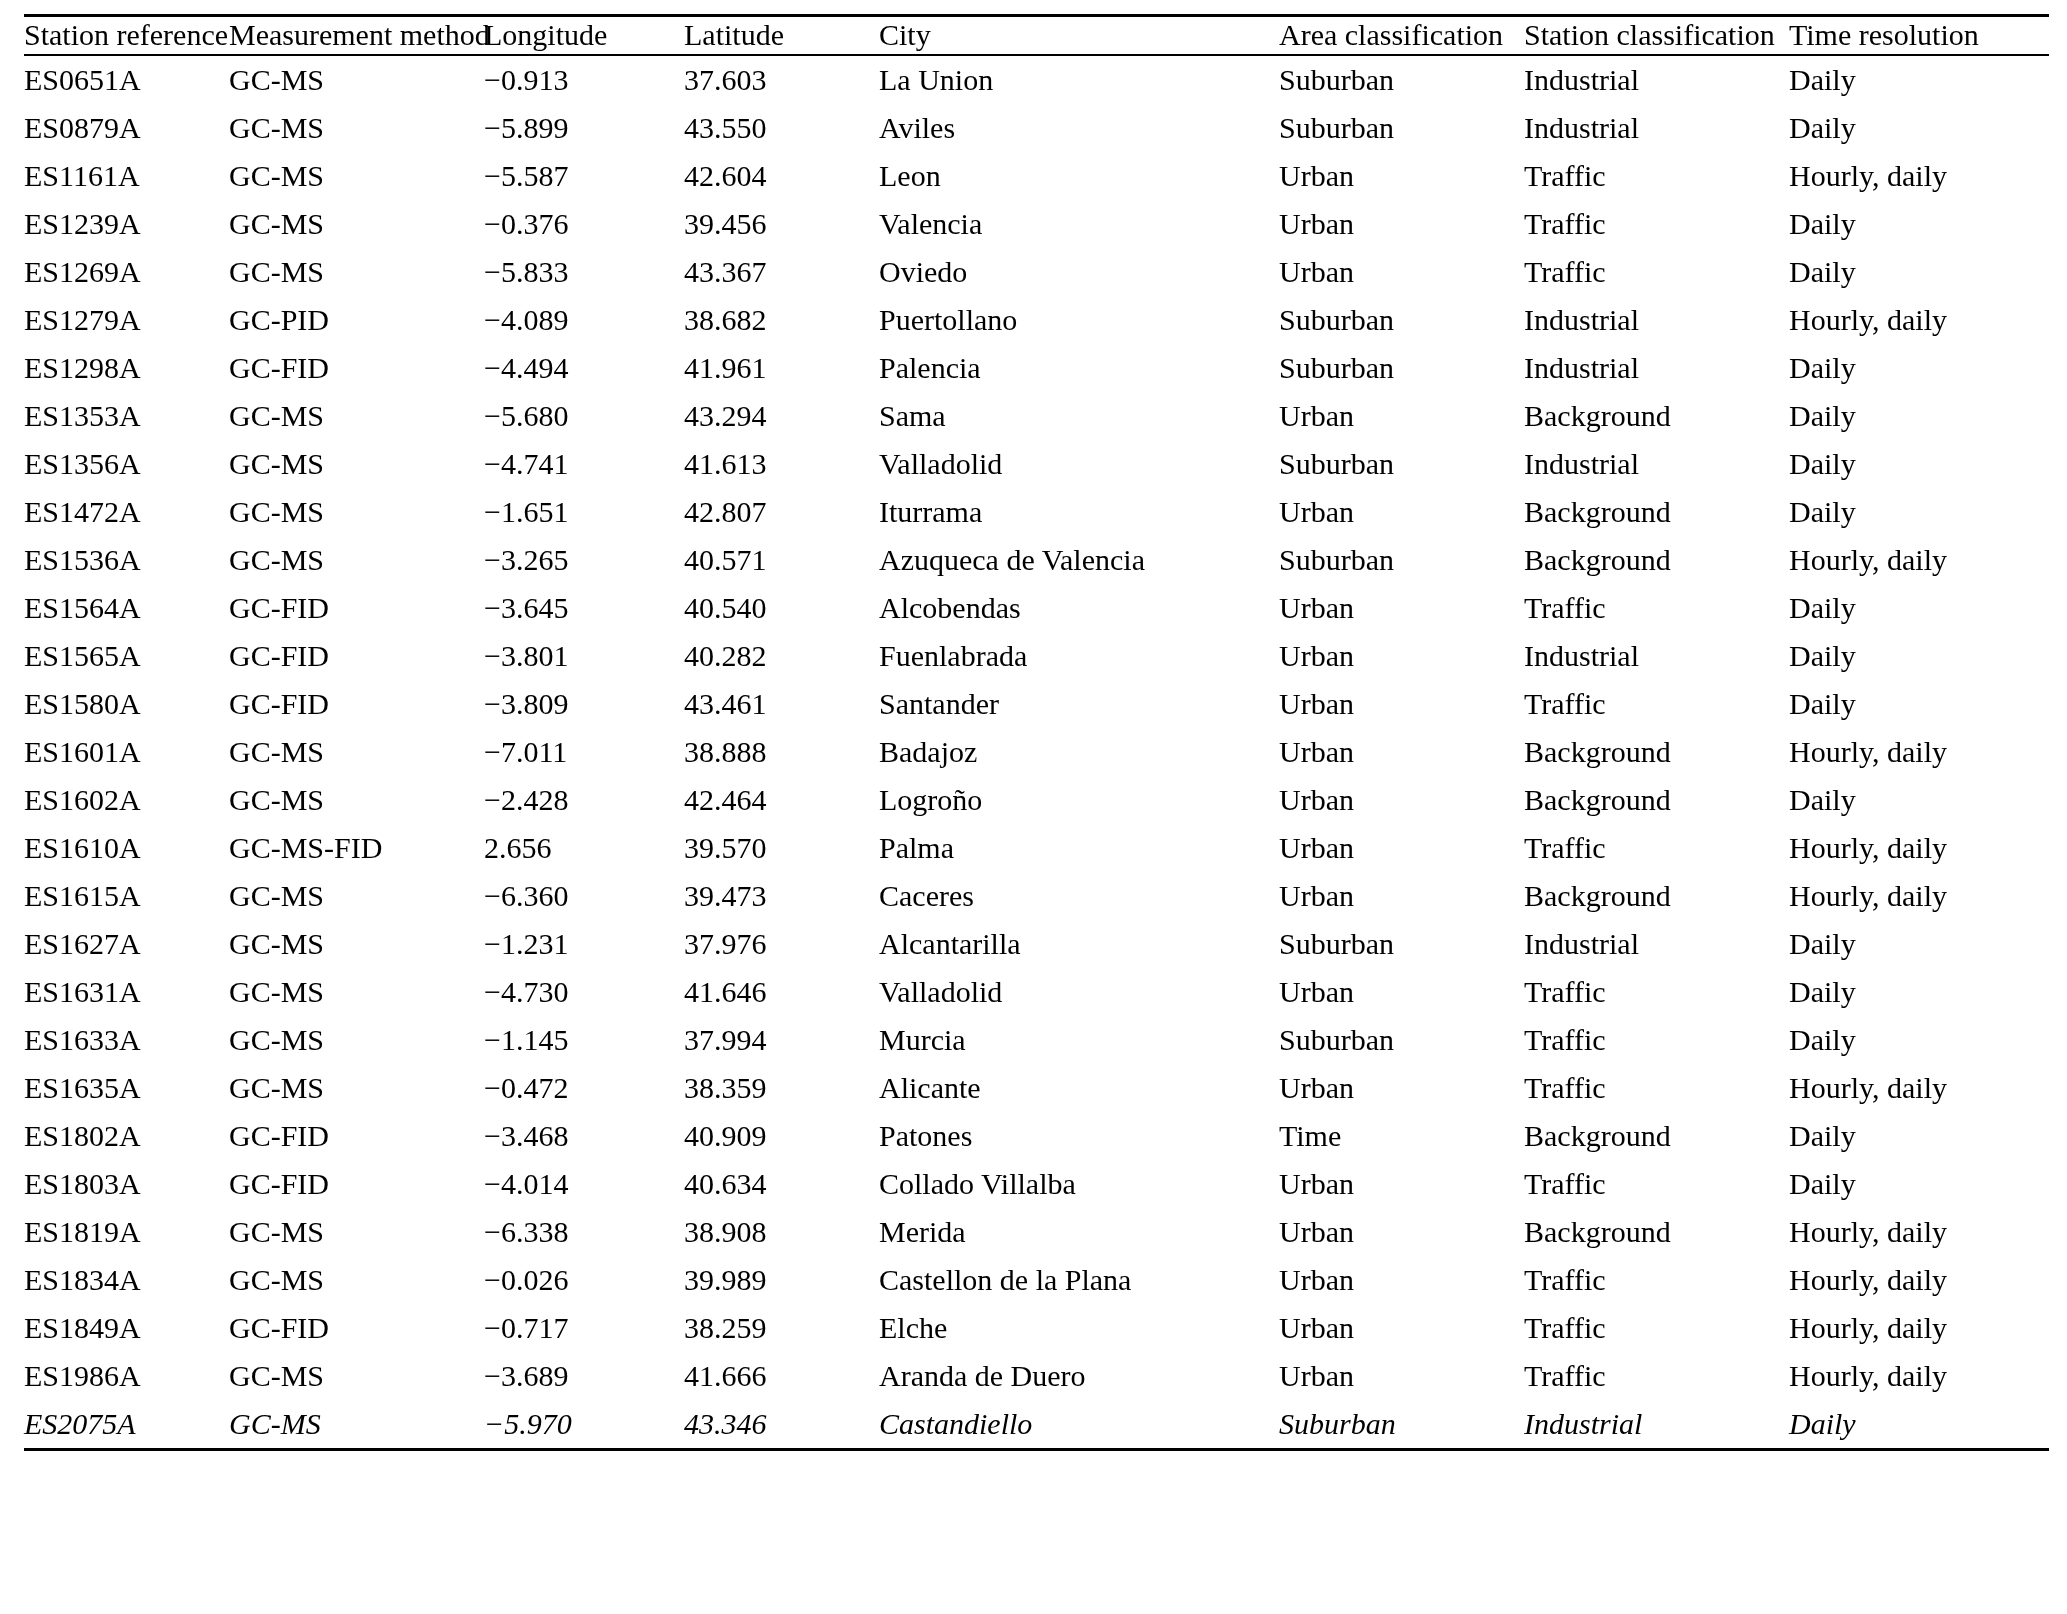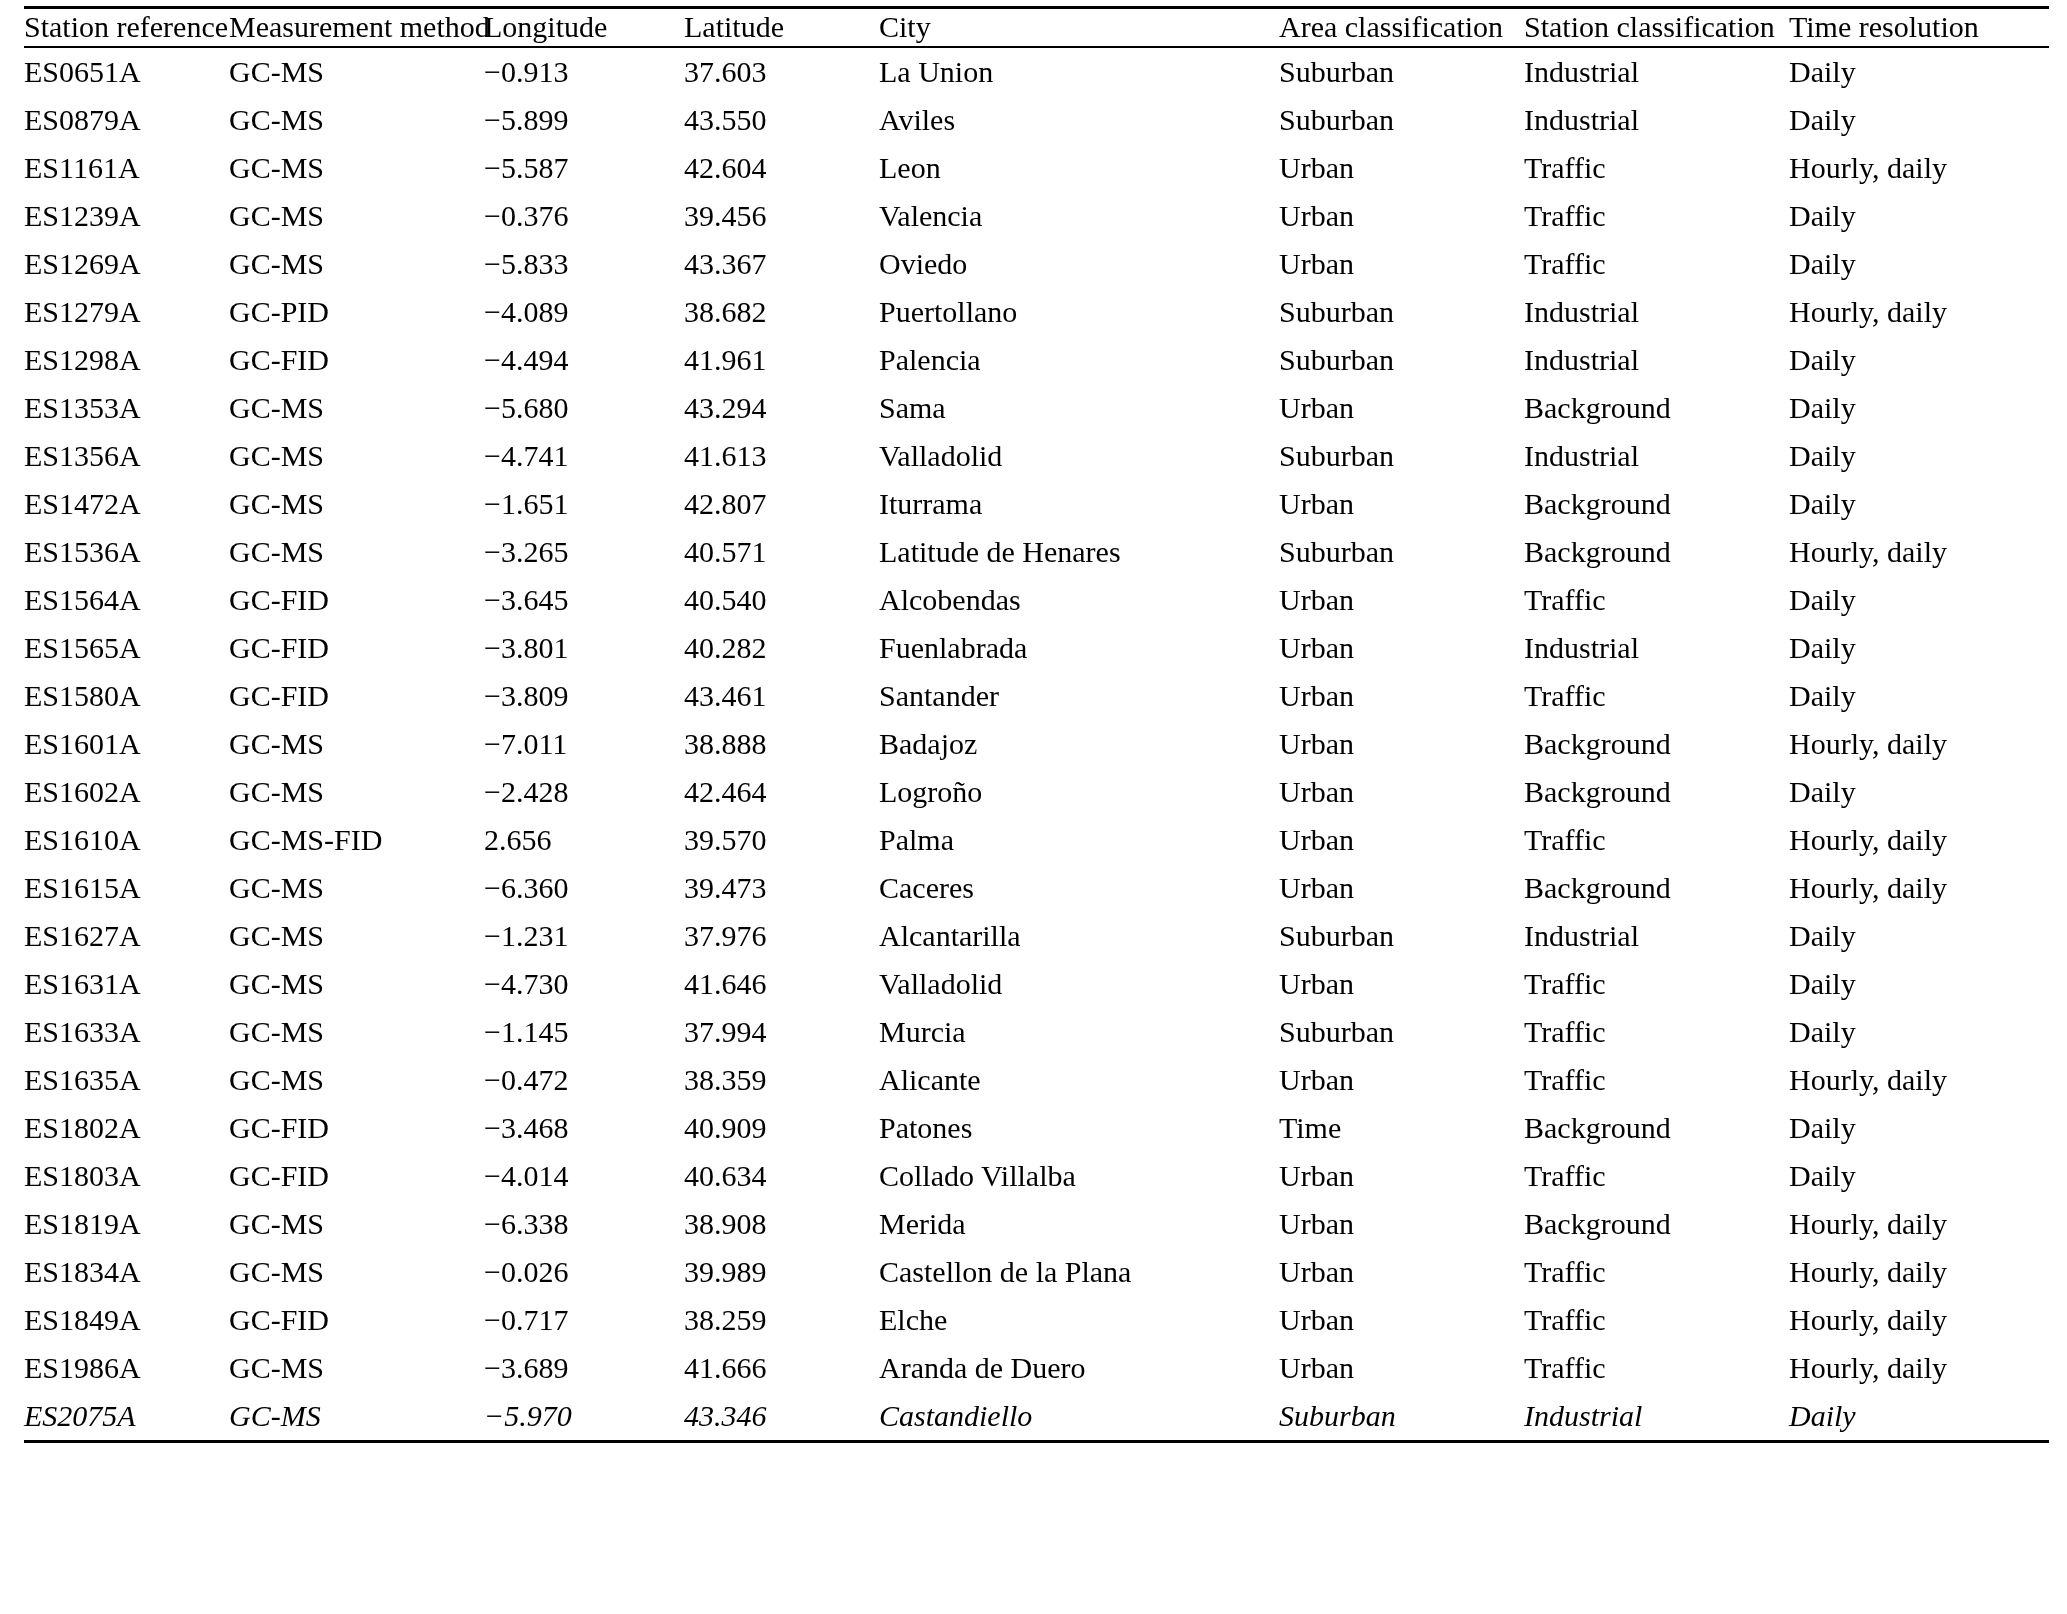--- a/index.html
+++ b/index.html
@@ -8,21 +8,21 @@
     background: #ffffff;
   }
   body {
     width: 2067px;
     height: 1614px;
     font-family: "Liberation Serif", serif;
     color: #000000;
     overflow: hidden;
   }
   .sheet {
-    padding: 6px 18px 0 24px;
+    padding: 14px 18px 0 24px;
     box-sizing: border-box;
   }
   table.data-table {
     border-collapse: collapse;
     width: 2025px;
     table-layout: fixed;
     font-size: 30px;
   }
   table.data-table th,
   table.data-table td {
@@ -196,21 +196,21 @@
           <td>Iturrama</td>
           <td>Urban</td>
           <td>Background</td>
           <td>Daily</td>
         </tr>
         <tr>
           <td>ES1536A</td>
           <td>GC-MS</td>
           <td class="num">−3.265</td>
           <td class="num">40.571</td>
-          <td>Latitude de Henares</td>
+          <td>Azuqueca de Valencia</td>
           <td>Suburban</td>
           <td>Background</td>
           <td>Hourly, daily</td>
         </tr>
         <tr>
           <td>ES1564A</td>
           <td>GC-FID</td>
           <td class="num">−3.645</td>
           <td class="num">40.540</td>
           <td>Alcobendas</td>

